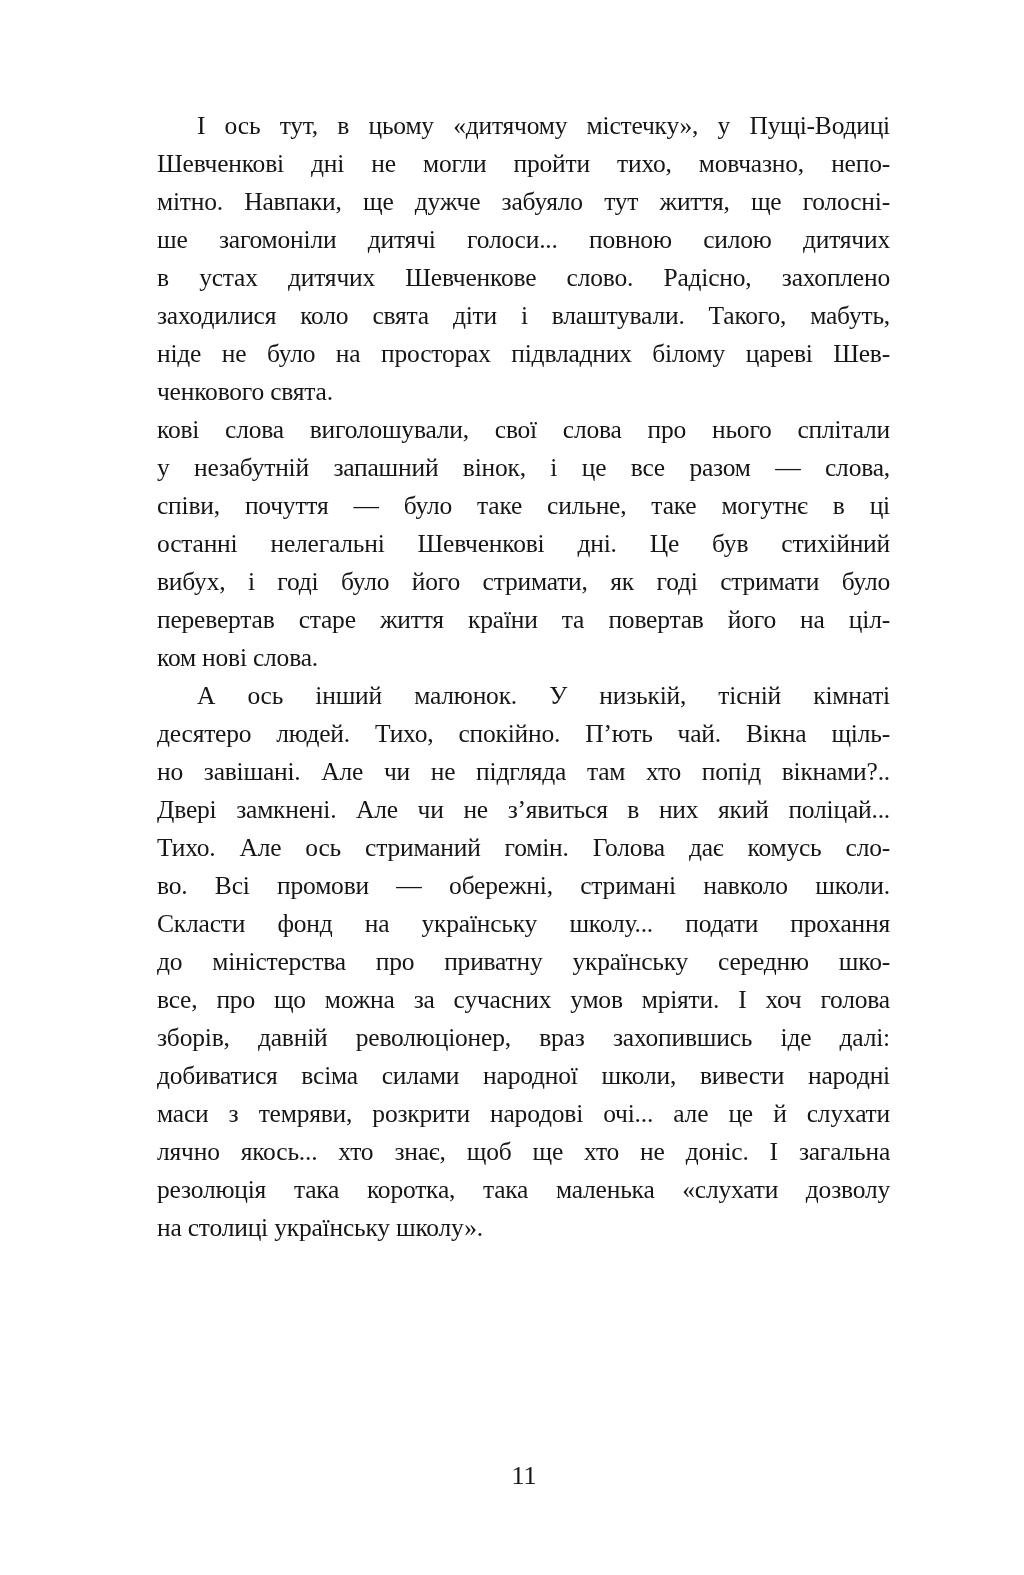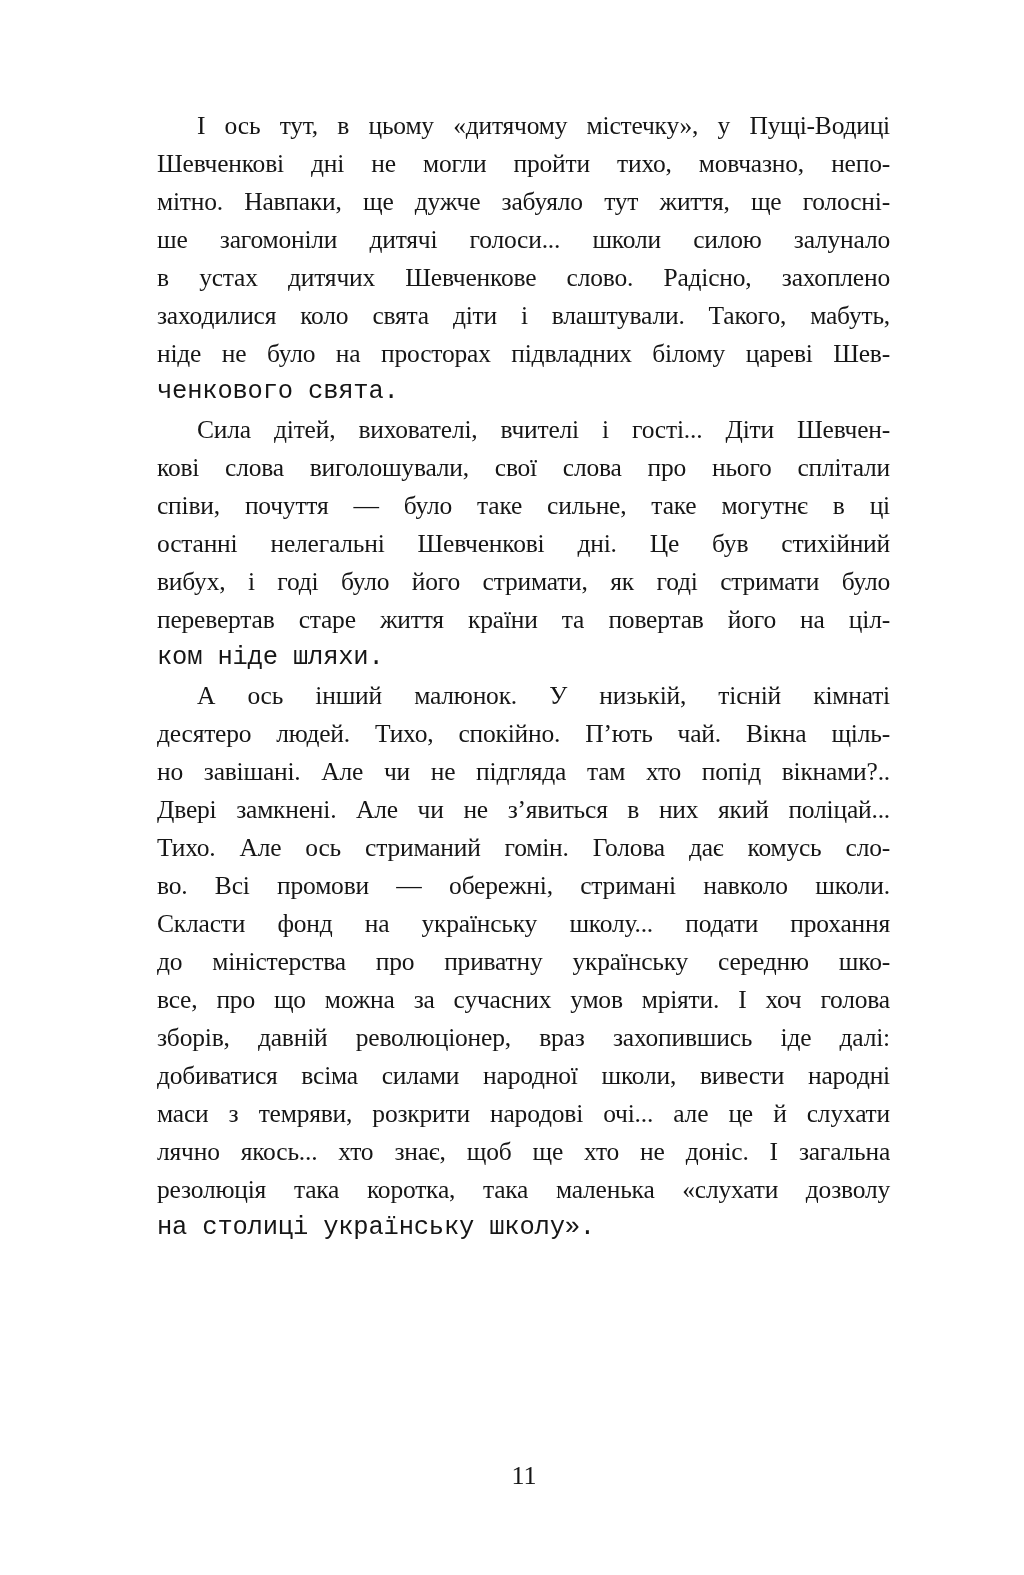--- a/index.html
+++ b/index.html
@@ -31,21 +31,20 @@
     line-height: 38px;
     letter-spacing: -0.2px;
     text-align: justify;
     text-align-last: justify;
   }
   .line.indent {
     padding-left: 40px;
   }
   .line.last {
     text-align-last: left;
-    font-family: Liberation Mono, monospace;
   }
   .pagenum {
     position: absolute;
     top: 1460px;
     left: 12px;
     width: 1024px;
     text-align: center;
     font-size: 26px;
     line-height: 32px;
     color: #161616;
@@ -54,35 +53,35 @@
 </head>
 <body>
 
 <div class="page">
   <div class="textblock">
 
     <div class="para">
       <div class="line indent">І ось тут, в цьому «дитячому містечку», у Пущі-Водиці</div>
       <div class="line">Шевченкові дні не могли пройти тихо, мовчазно, непо-</div>
       <div class="line">мітно. Навпаки, ще дужче забуяло тут життя, ще голосні-</div>
-      <div class="line">ше загомоніли дитячі голоси... школи силою залунало</div>
+      <div class="line">ше загомоніли дитячі голоси... повною силою дитячих</div>
       <div class="line">в устах дитячих Шевченкове слово. Радісно, захоплено</div>
       <div class="line">заходилися коло свята діти і влаштували. Такого, мабуть,</div>
       <div class="line">ніде не було на просторах підвладних білому цареві Шев-</div>
       <div class="line last">ченкового свята.</div>
     </div>
 
     <div class="para">
-      <div class="line indent">Сила дітей, вихователі, вчителі і гості... Діти Шевчен-</div>
       <div class="line">кові слова виголошували, свої слова про нього сплітали</div>
+      <div class="line">у незабутній запашний вінок, і це все разом — слова,</div>
       <div class="line">співи, почуття — було таке сильне, таке могутнє в ці</div>
       <div class="line">останні нелегальні Шевченкові дні. Це був стихійний</div>
       <div class="line">вибух, і годі було його стримати, як годі стримати було</div>
       <div class="line">перевертав старе життя країни та повертав його на ціл-</div>
-      <div class="line last">ком ніде шляхи.</div>
+      <div class="line last">ком нові слова.</div>
     </div>
 
     <div class="para">
       <div class="line indent">А ось інший малюнок. У низькій, тісній кімнаті</div>
       <div class="line">десятеро людей. Тихо, спокійно. П’ють чай. Вікна щіль-</div>
       <div class="line">но завішані. Але чи не підгляда там хто попід вікнами?..</div>
       <div class="line">Двері замкнені. Але чи не з’явиться в них який поліцай...</div>
       <div class="line">Тихо. Але ось стриманий гомін. Голова дає комусь сло-</div>
       <div class="line">во. Всі промови — обережні, стримані навколо школи.</div>
       <div class="line">Скласти фонд на українську школу... подати прохання</div>

